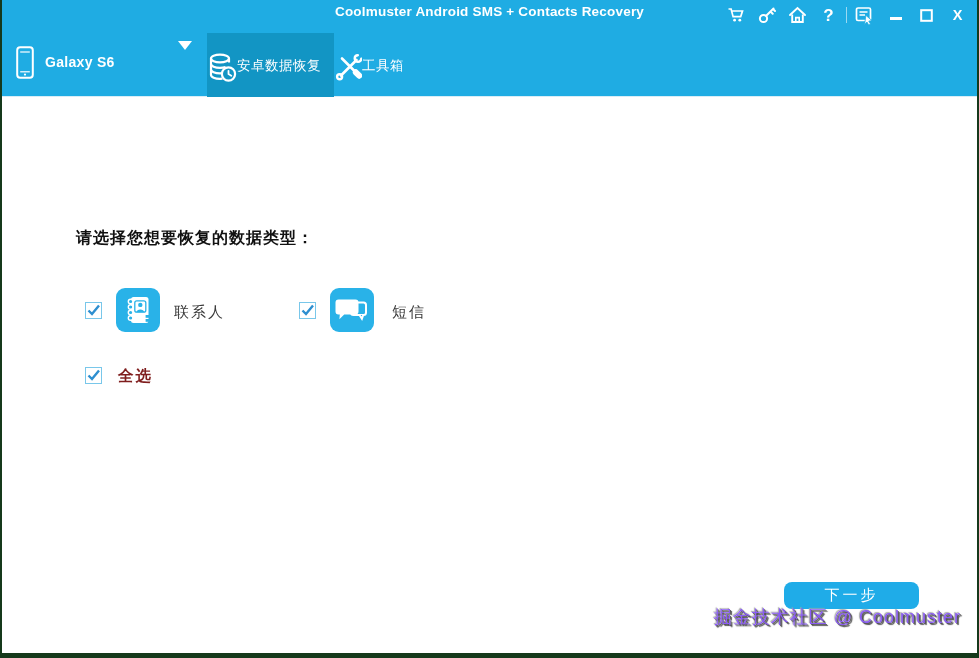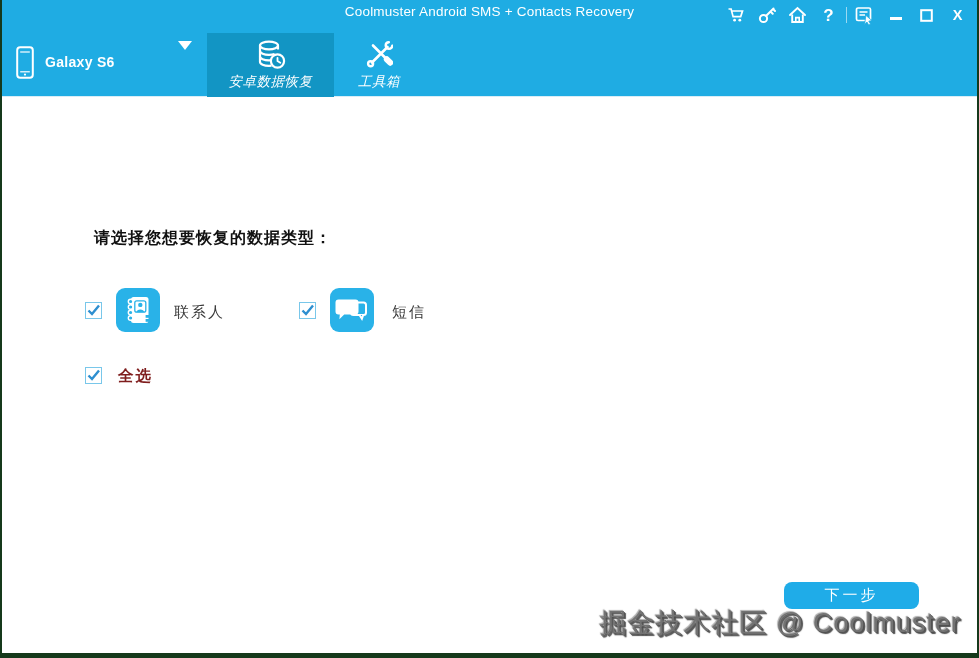--- a/index.html
+++ b/index.html
@@ -5,61 +5,61 @@
   html,body{margin:0;padding:0;background:#ffffff;}
   *{box-sizing:border-box;}
   .screen{
     position:relative;width:979px;height:658px;background:#ffffff;
     border-left:2px solid #15391b;border-right:2px solid #15391b;border-bottom:5px solid #15391b;
     overflow:hidden;font-family:"Liberation Sans",sans-serif;
   }
   
   .titlebar{position:relative;height:30px;background:#1face3;}
   .title{position:absolute;left:0;right:0;top:4px;text-align:center;color:#fff;
-         font-weight:normal;font-size:13.5px;letter-spacing:.2px;}
+         font-weight:bold;font-size:13.5px;letter-spacing:.2px;}
   .tb-icons{position:absolute;right:4px;top:0;height:30px;display:flex;align-items:center;}
   .tb-btn{width:31px;height:30px;display:flex;align-items:center;justify-content:center;cursor:pointer;}
   .tb-div{width:1px;height:16px;background:rgba(255,255,255,.55);margin:0 2px;}
   .glyph{color:#fff;font-weight:bold;font-size:15px;line-height:1;}
   .mini-bar{display:block;width:12px;height:3px;background:#fff;margin-top:6px;}
   
   .navbar{position:relative;height:67px;background:#1face3;border-bottom:1px solid #d8edf7;}
   .device{position:absolute;left:14px;top:0;height:64px;display:flex;align-items:center;gap:11px;
           color:#fff;cursor:pointer;}
   .device-name{font-size:14px;font-weight:bold;letter-spacing:.3px;}
   .caret{position:absolute;left:176px;top:11px;width:0;height:0;
          border-left:7px solid transparent;border-right:7px solid transparent;
          border-top:9px solid #fff;}
-  .tab{position:absolute;top:3px;height:64px;display:flex;flex-direction:column;align-items:center;
-       color:#fff;cursor:pointer;font-style:italic;}
+  .tab{position:absolute;top:3px;height:64px;display:flex;flex-direction:row;align-items:center;
+       color:#fff;cursor:pointer;}
   .tab .ticon{margin-top:5px;height:34px;display:flex;align-items:center;justify-content:center;}
   .tab .tlabel{font-size:13.5px;margin-top:1px;letter-spacing:.5px;}
   .tab-active{left:205px;width:127px;background:#1295c4;}
   .tab-toolbox{left:332px;width:90px;}
   
   .content{position:relative;height:561px;background:#fff;}
-  .prompt{position:absolute;left:92px;top:131px;font-size:16px;font-weight:bold;color:#111;
+  .prompt{position:absolute;left:74px;top:131px;font-size:16px;font-weight:bold;color:#111;
           letter-spacing:1px;}
   .checkbox{position:absolute;width:17px;height:17px;background:#fff;border:1px solid #79c7ea;
             display:flex;align-items:center;justify-content:center;cursor:pointer;}
   .cb-contacts{left:83px;top:205px;}
   .cb-sms{left:297px;top:205px;}
   .cb-all{left:83px;top:270px;}
   .tile{position:absolute;width:44px;height:44px;cursor:default;}
   .tile-contacts{left:114px;top:191px;}
   .tile-sms{left:328px;top:191px;}
   .opt-label{position:absolute;font-size:15px;color:#3a3a3a;letter-spacing:2px;}
   .lbl-contacts{left:172px;top:206px;}
   .lbl-sms{left:390px;top:206px;}
   .select-all-label{position:absolute;left:116px;top:269px;font-size:15.5px;font-weight:bold;
                     color:#7f1d1d;letter-spacing:2px;}
   .next-btn{position:absolute;left:782px;top:485px;width:135px;height:27px;border:none;
             background:#1face8;color:#fff;font-size:15px;letter-spacing:3px;border-radius:8px;
             cursor:pointer;font-family:"Liberation Sans",sans-serif;}
-  .watermark{position:absolute;right:16px;top:508px;font-size:27px;color:#737373;white-space:nowrap;
+  .watermark{position:absolute;right:16px;top:508px;font-size:18px;color:#8b5cf6;white-space:nowrap;
              text-shadow:2px 2px 1px #4f4f4f,-1px -1px 1px #a8a8a8,1px 1px 0 #6a6a6a;
              letter-spacing:1px;}
 </style>
 </head>
 <body>
 
 <div class="screen">
 
   <div class="titlebar">
     <div class="title">Coolmuster Android SMS + Contacts Recovery</div>

